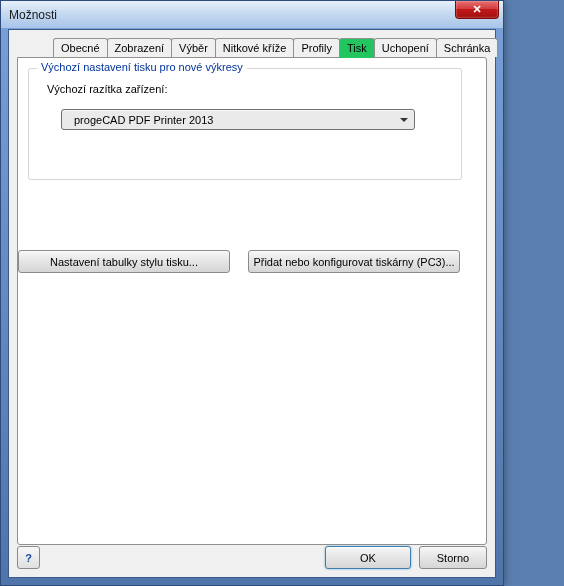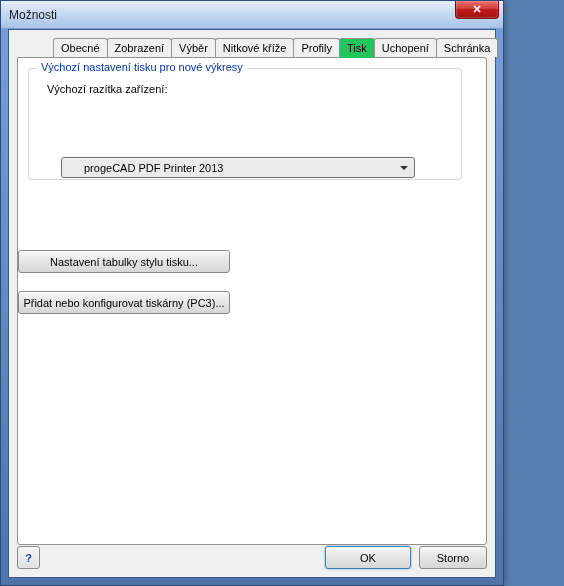--- a/index.html
+++ b/index.html
@@ -87,34 +87,33 @@
     position: absolute; left: 18px; top: 14px;
     color: #000;
   }
   .combo {
     position: absolute; left: 32px; right: 46px; top: 40px;
     height: 21px;
     background: #eaeaea;
     border: 1px solid #707070;
     border-radius: 3px;
     display: flex; align-items: center;
-    padding-left: 22px;
+    padding-left: 12px;
     box-shadow: inset 0 1px 0 rgba(255,255,255,0.7);
-    margin-top: 48px;
   }
   .combo .arrow {
     position: absolute; right: 6px; top: 50%; transform: translateY(-50%);
     width: 0; height: 0;
     border-left: 4px solid transparent;
     border-right: 4px solid transparent;
     border-top: 4px solid #333;
   }
   .mid-buttons {
     position: absolute; left: 0; right: 0; top: 192px;
-    display: flex; flex-direction: column; align-items: flex-start;
+    display: flex; flex-direction: row; align-items: center;
     gap: 18px;
   }
   .winbtn {
     width: 212px; height: 23px;
     background: linear-gradient(to bottom, #f7f7f7 0%, #e5e5e5 50%, #d6d6d6 100%);
     border: 1px solid #8a8a8a;
     border-radius: 3px;
     display: flex; align-items: center; justify-content: center;
     color: #000;
     box-shadow: inset 0 1px 0 rgba(255,255,255,0.8);

